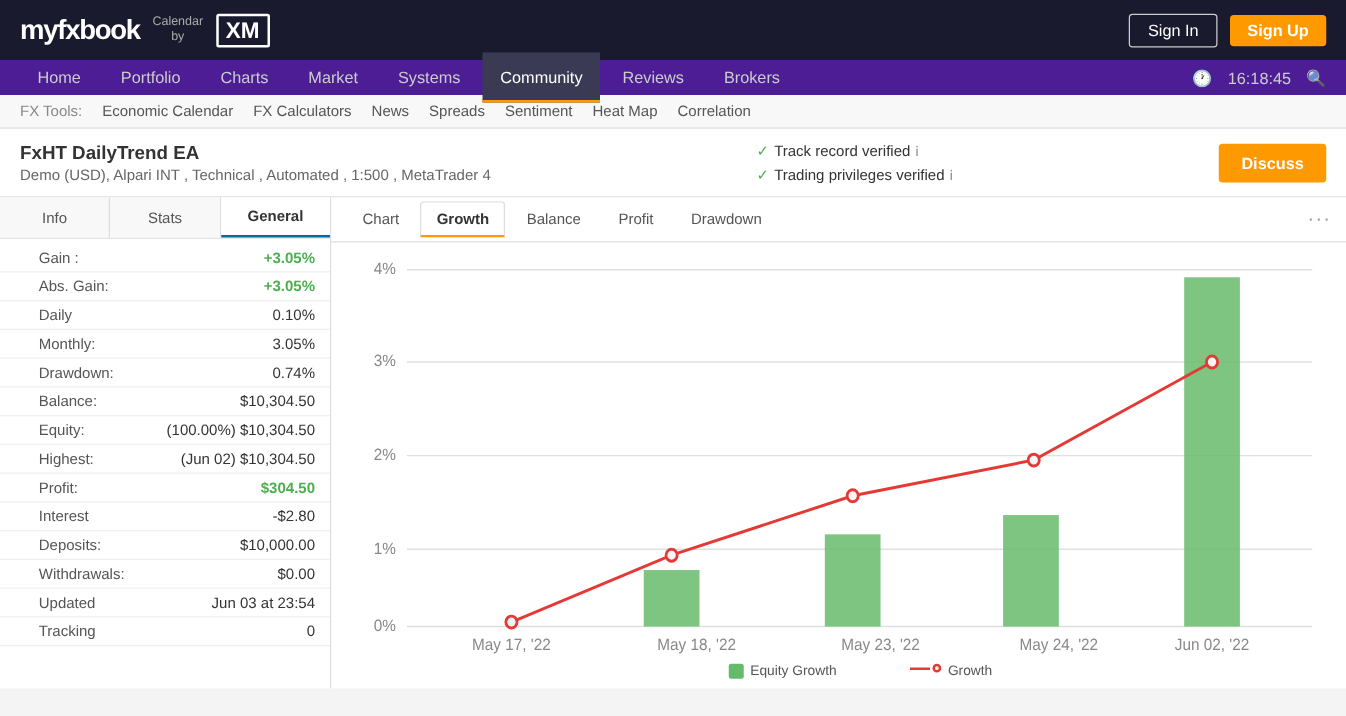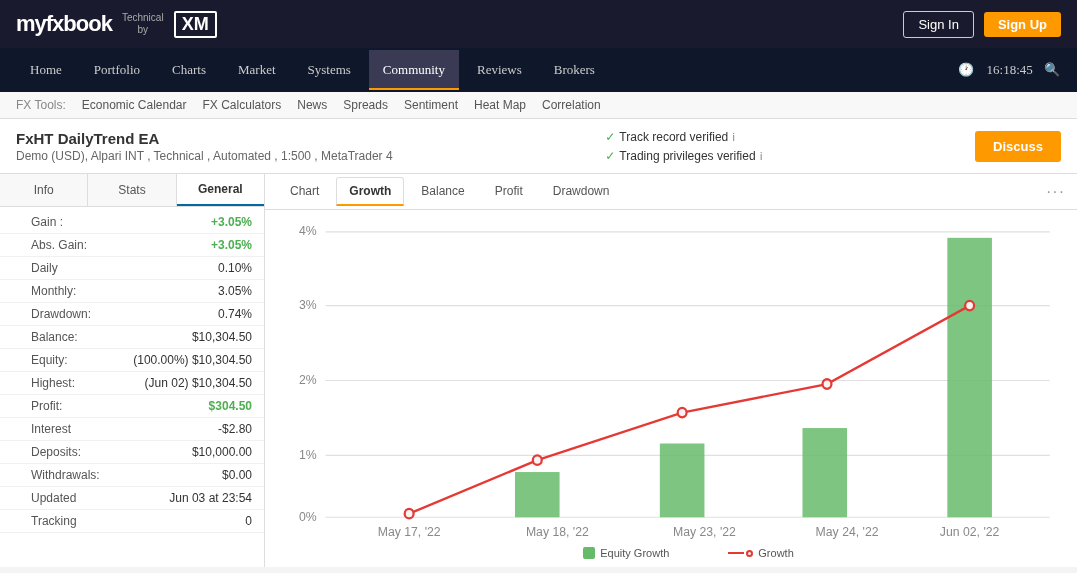--- a/index.html
+++ b/index.html
@@ -18,27 +18,26 @@
     .logo-text { font-size: 22px; font-weight: bold; color: #fff; letter-spacing: -1px; }
     .logo-fx { color: #ffffff; }
     .sponsored { font-size: 10px; color: #aaa; text-align: center; line-height: 1.2; }
     .xm-logo { font-size: 18px; font-weight: bold; color: #fff; border: 2px solid #fff; padding: 1px 6px; border-radius: 2px; }
     .top-bar-right { display: flex; align-items: center; gap: 10px; }
     .btn-signin { background: transparent; border: 1px solid #ccc; color: #fff; padding: 5px 14px; border-radius: 3px; cursor: pointer; font-size: 13px; }
     .btn-signup { background: #f90; border: none; color: #fff; padding: 5px 14px; border-radius: 3px; cursor: pointer; font-size: 13px; font-weight: bold; }
 
     
     .nav-bar {
-      background: #0f172a;
+      background: #4c1d95;
       display: flex;
       align-items: center;
       justify-content: space-between;
       padding: 0 16px;
-      height: 44px;
-      font-family: Liberation Serif, serif;
+      height: 28px;
     }
     .nav-left { display: flex; gap: 4px; }
     .nav-item {
       color: #ccc;
       padding: 0 14px;
       height: 40px;
       line-height: 40px;
       cursor: pointer;
       font-size: 13px;
       text-decoration: none;
@@ -165,32 +164,32 @@
     .chart-svg { width: 100%; height: 100%; }
 
     .legend {
       display: flex;
       justify-content: center;
       gap: 24px;
       padding: 6px 0 8px;
       font-size: 11px;
       color: #555;
     }
-    .legend-item { display: flex; align-items: center; gap: 5px; padding-left: 35px; }
+    .legend-item { display: flex; align-items: flex-start; gap: 5px; padding-left: 35px; }
   </style>
 </head>
 <body>
 
 <div class="top-bar">
   <div class="logo-area">
     <div class="logo-text">
       <span>my</span><span class="logo-fx">fx</span><span>book</span>
     </div>
     <div style="display:flex;flex-direction:column;align-items:center">
-      <span class="sponsored">Technical</span>
+      <span class="sponsored">Calendar</span>
       <span class="sponsored">by</span>
     </div>
     <div class="xm-logo">XM</div>
   </div>
   <div class="top-bar-right">
     <button class="btn-signin">Sign In</button>
     <button class="btn-signup">Sign Up</button>
   </div>
 </div>
 

